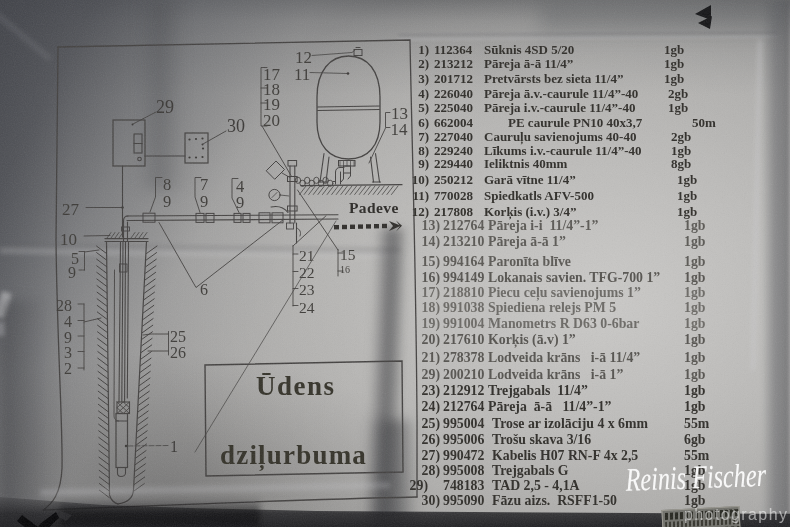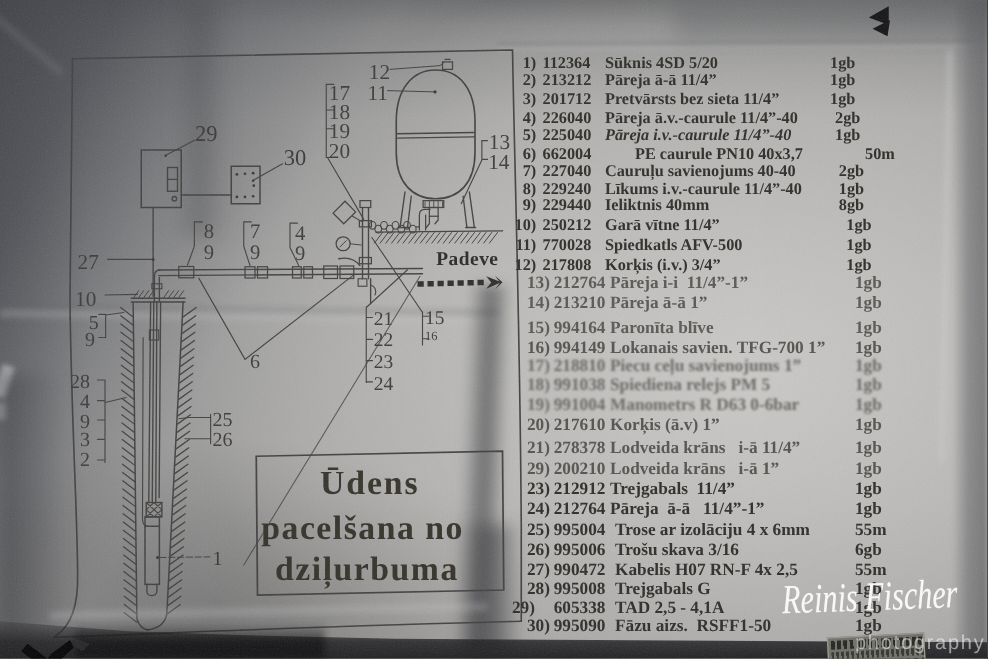--- a/index.html
+++ b/index.html
@@ -436,21 +436,20 @@
         <rect x="28" y="5.4" width="5" height="4.4"></rect>
         <rect x="36" y="5.2" width="5" height="4.4"></rect>
         <rect x="44" y="5" width="5" height="4.4"></rect>
         <rect x="52" y="4.8" width="5" height="4.4"></rect>
 <path d="M59,2 L71,6.8 L59,12 L63,6.9 Z"></path>
 <path d="M66,1.5 L72,6.7 L66,12.5 L70,6.9 Z"></path>
 </g>
 </svg>
 
 <div class="t" style="left:256px;top:371px;font-size:27px;font-weight:bold;letter-spacing:1.5px;color:#343229;filter:blur(.35px);">Ūdens</div>
-<div class="t" style="left:209px;top:407px;font-size:27px;font-weight:bold;letter-spacing:1.2px;color:#343229;filter:blur(.35px);">pacelšana no</div>
 <div class="t" style="left:220px;top:440px;font-size:27px;font-weight:bold;letter-spacing:1.2px;color:#343229;filter:blur(.35px);">dziļurbuma</div>
 
 <div style="position:absolute;left:0;top:0;font-weight:bold;">
 
 <div style="position:absolute;top:41.9px;left:0;font-size:13.0px;color:#2f2d29;filter:blur(0.20px);">
         <span class="t num" style="left:395px;width:34px;">1)</span>
         <span class="t" style="left:434px;">112364</span>
         <span class="t" style="left:484px;">Sūknis 4SD 5/20</span>
         <span class="t" style="left:664px;">1gb</span>
       </div>
@@ -472,21 +471,21 @@
 <div style="position:absolute;top:85.6px;left:0;font-size:13.0px;color:#2f2d29;filter:blur(0.20px);">
         <span class="t num" style="left:395px;width:34px;">4)</span>
         <span class="t" style="left:434px;">226040</span>
         <span class="t" style="left:484px;">Pāreja ā.v.-caurule 11/4”-40</span>
         <span class="t" style="left:668px;">2gb</span>
       </div>
 
 <div style="position:absolute;top:100.4px;left:0;font-size:13.0px;color:#2f2d29;filter:blur(0.20px);">
         <span class="t num" style="left:395px;width:34px;">5)</span>
         <span class="t" style="left:434px;">225040</span>
-        <span class="t" style="left:484px;font-style:italic;">Pāreja i.v.-caurule 11/4”-40</span>
+        <span class="t" style="left:484px;">Pāreja i.v.-caurule 11/4”-40</span>
         <span class="t" style="left:668px;">1gb</span>
       </div>
 
 <div style="position:absolute;top:115.3px;left:0;font-size:13.0px;color:#2f2d29;filter:blur(0.20px);">
         <span class="t num" style="left:395px;width:34px;">6)</span>
         <span class="t" style="left:434px;">662004</span>
         <span class="t" style="left:508px;text-align:right;">PE caurule PN10 40x3,7</span>
         <span class="t" style="left:692px;">50m</span>
       </div>
 
@@ -639,21 +638,21 @@
 
 <div style="position:absolute;top:463.1px;left:0;font-size:13.8px;color:#2f2d29;filter:blur(0.20px);">
         <span class="t num" style="left:406px;width:34px;">28)</span>
         <span class="t" style="left:443px;">995008</span>
         <span class="t" style="left:492px;">Trejgabals G</span>
         <span class="t" style="left:684px;">1gb</span>
       </div>
 
 <div style="position:absolute;top:478.1px;left:0;font-size:13.8px;color:#2f2d29;filter:blur(0.20px);">
         <span class="t num" style="left:394px;width:34px;text-align:right;">29)</span>
-        <span class="t" style="left:443px;">605338</span>
+        <span class="t" style="left:443px;">748183</span>
         <span class="t" style="left:492px;">TAD 2,5 - 4,1A</span>
         <span class="t" style="left:684px;">1gb</span>
       </div>
 
 <div style="position:absolute;top:492.7px;left:0;font-size:13.8px;color:#2f2d29;filter:blur(0.20px);">
         <span class="t num" style="left:406px;width:34px;">30)</span>
         <span class="t" style="left:443px;">995090</span>
         <span class="t" style="left:492px;">Fāzu aizs.  RSFF1-50</span>
         <span class="t" style="left:684px;">1gb</span>
       </div>

